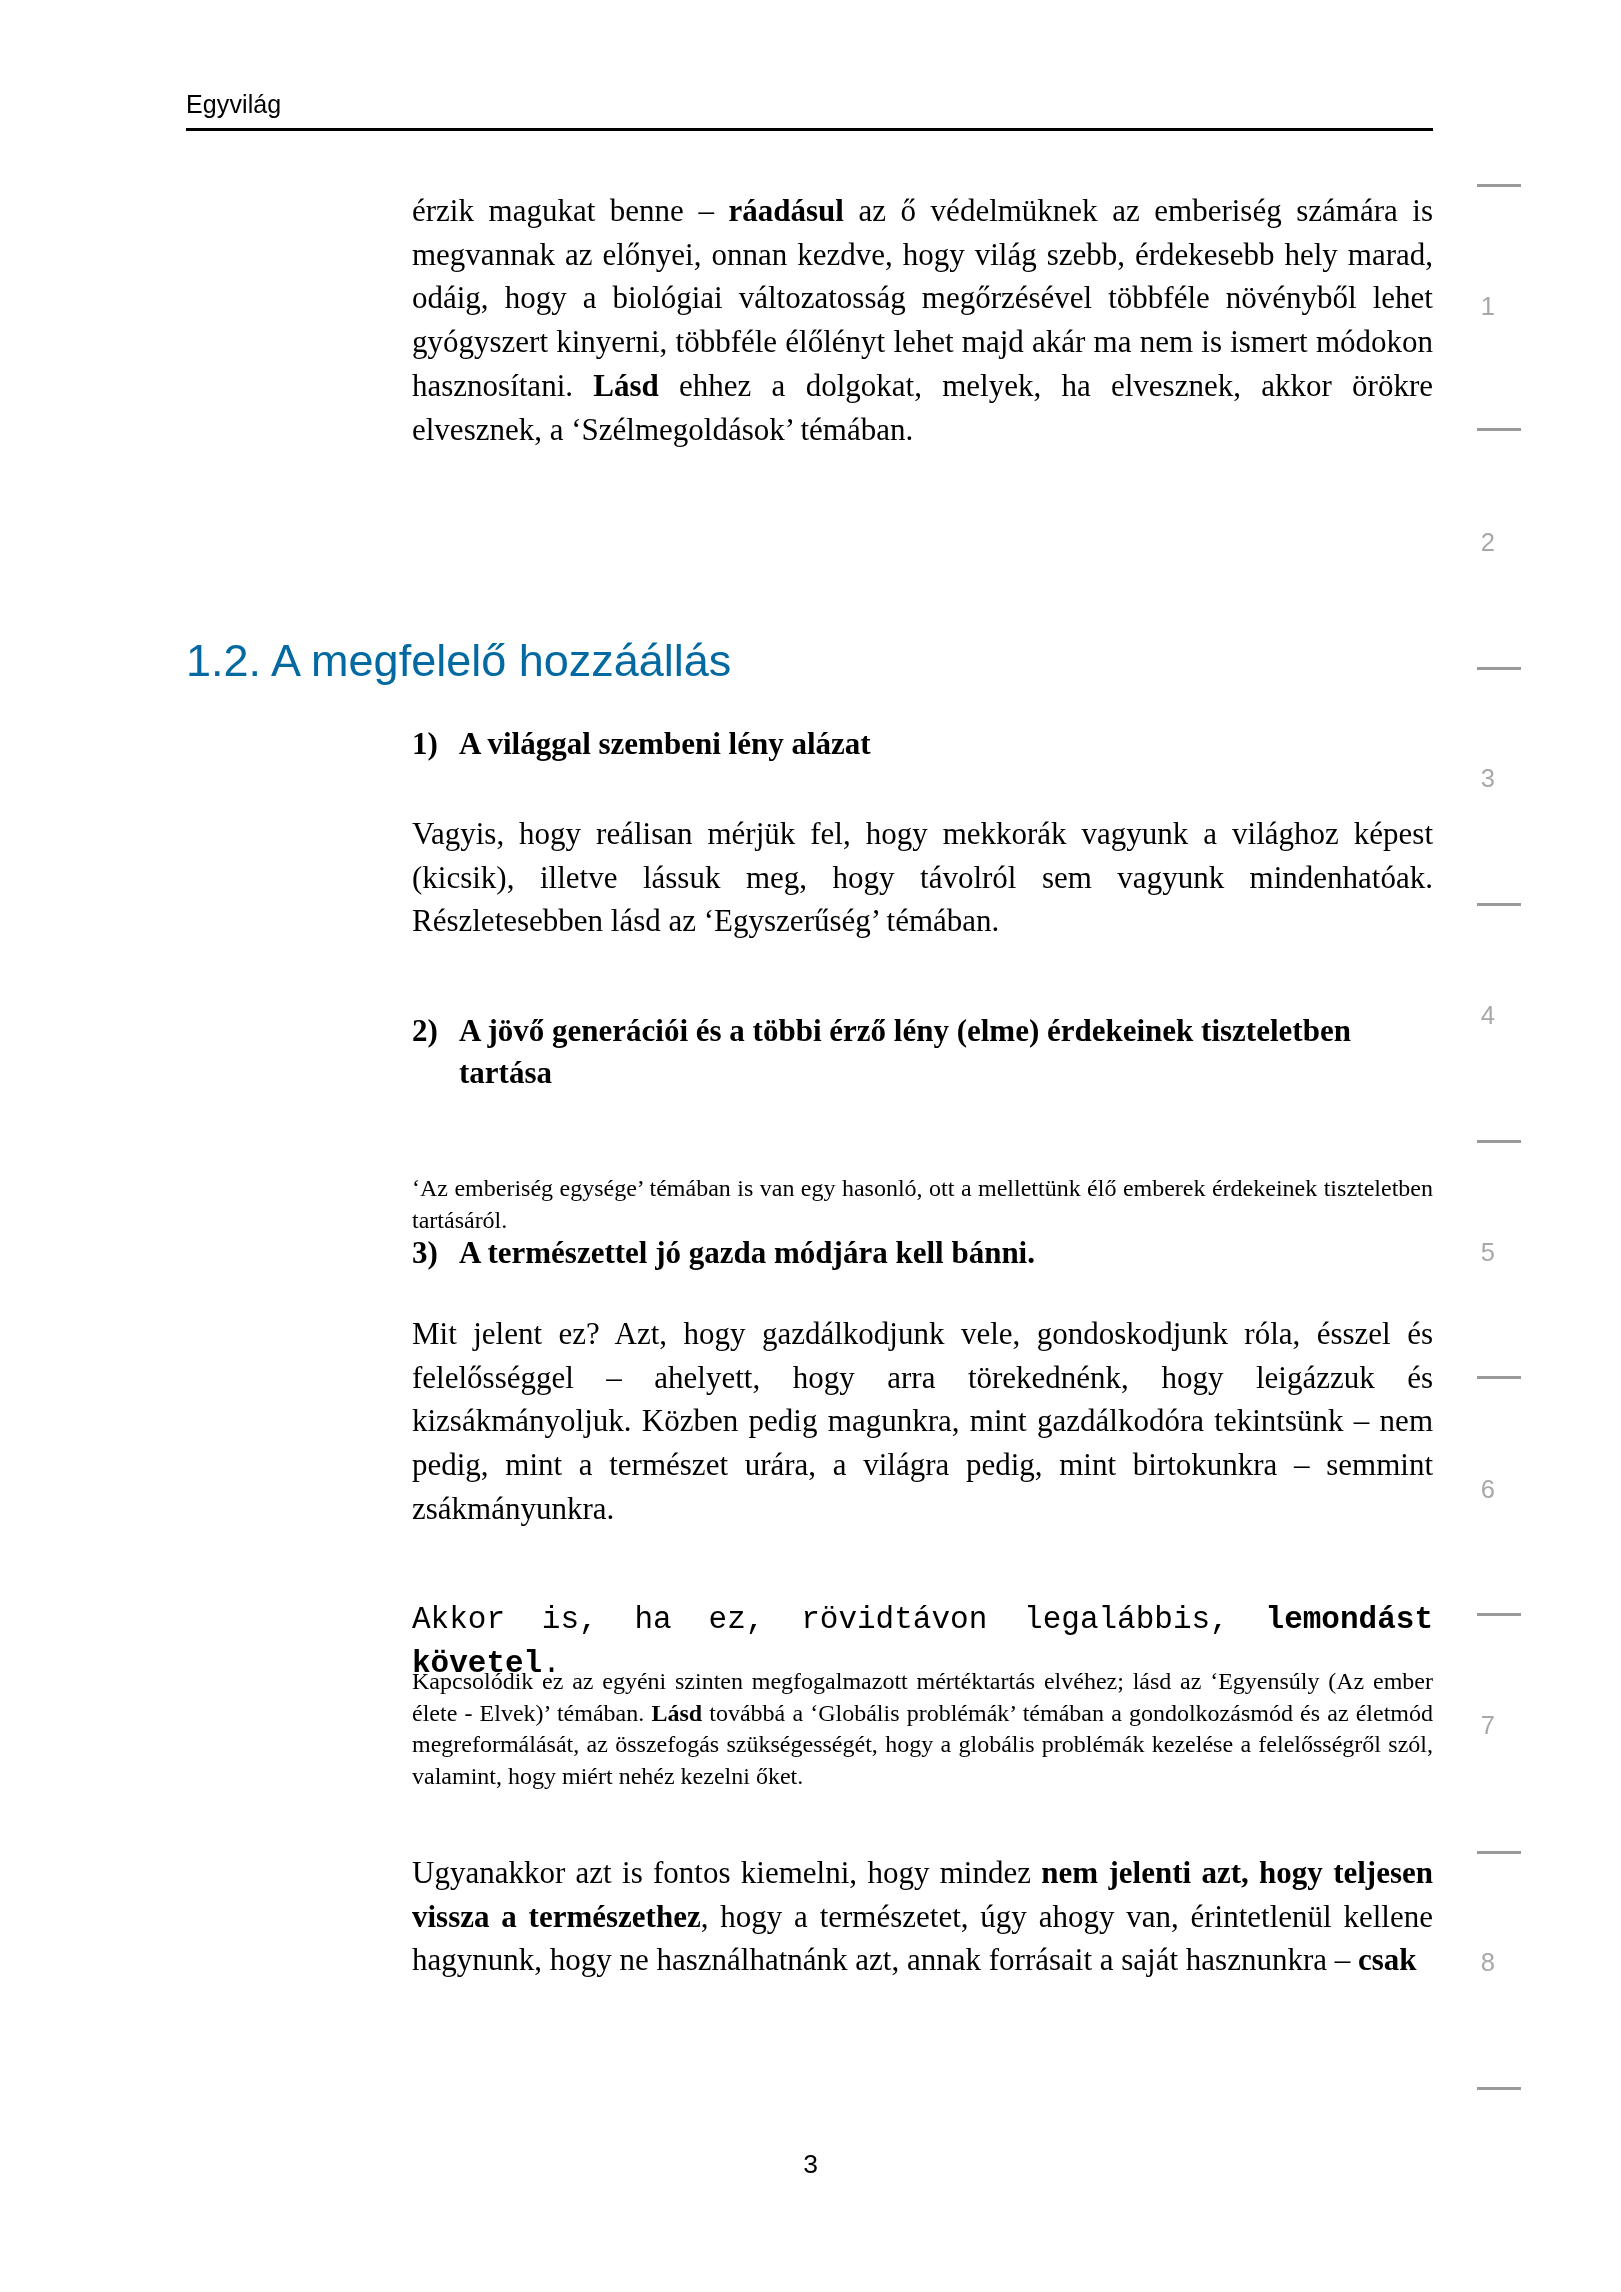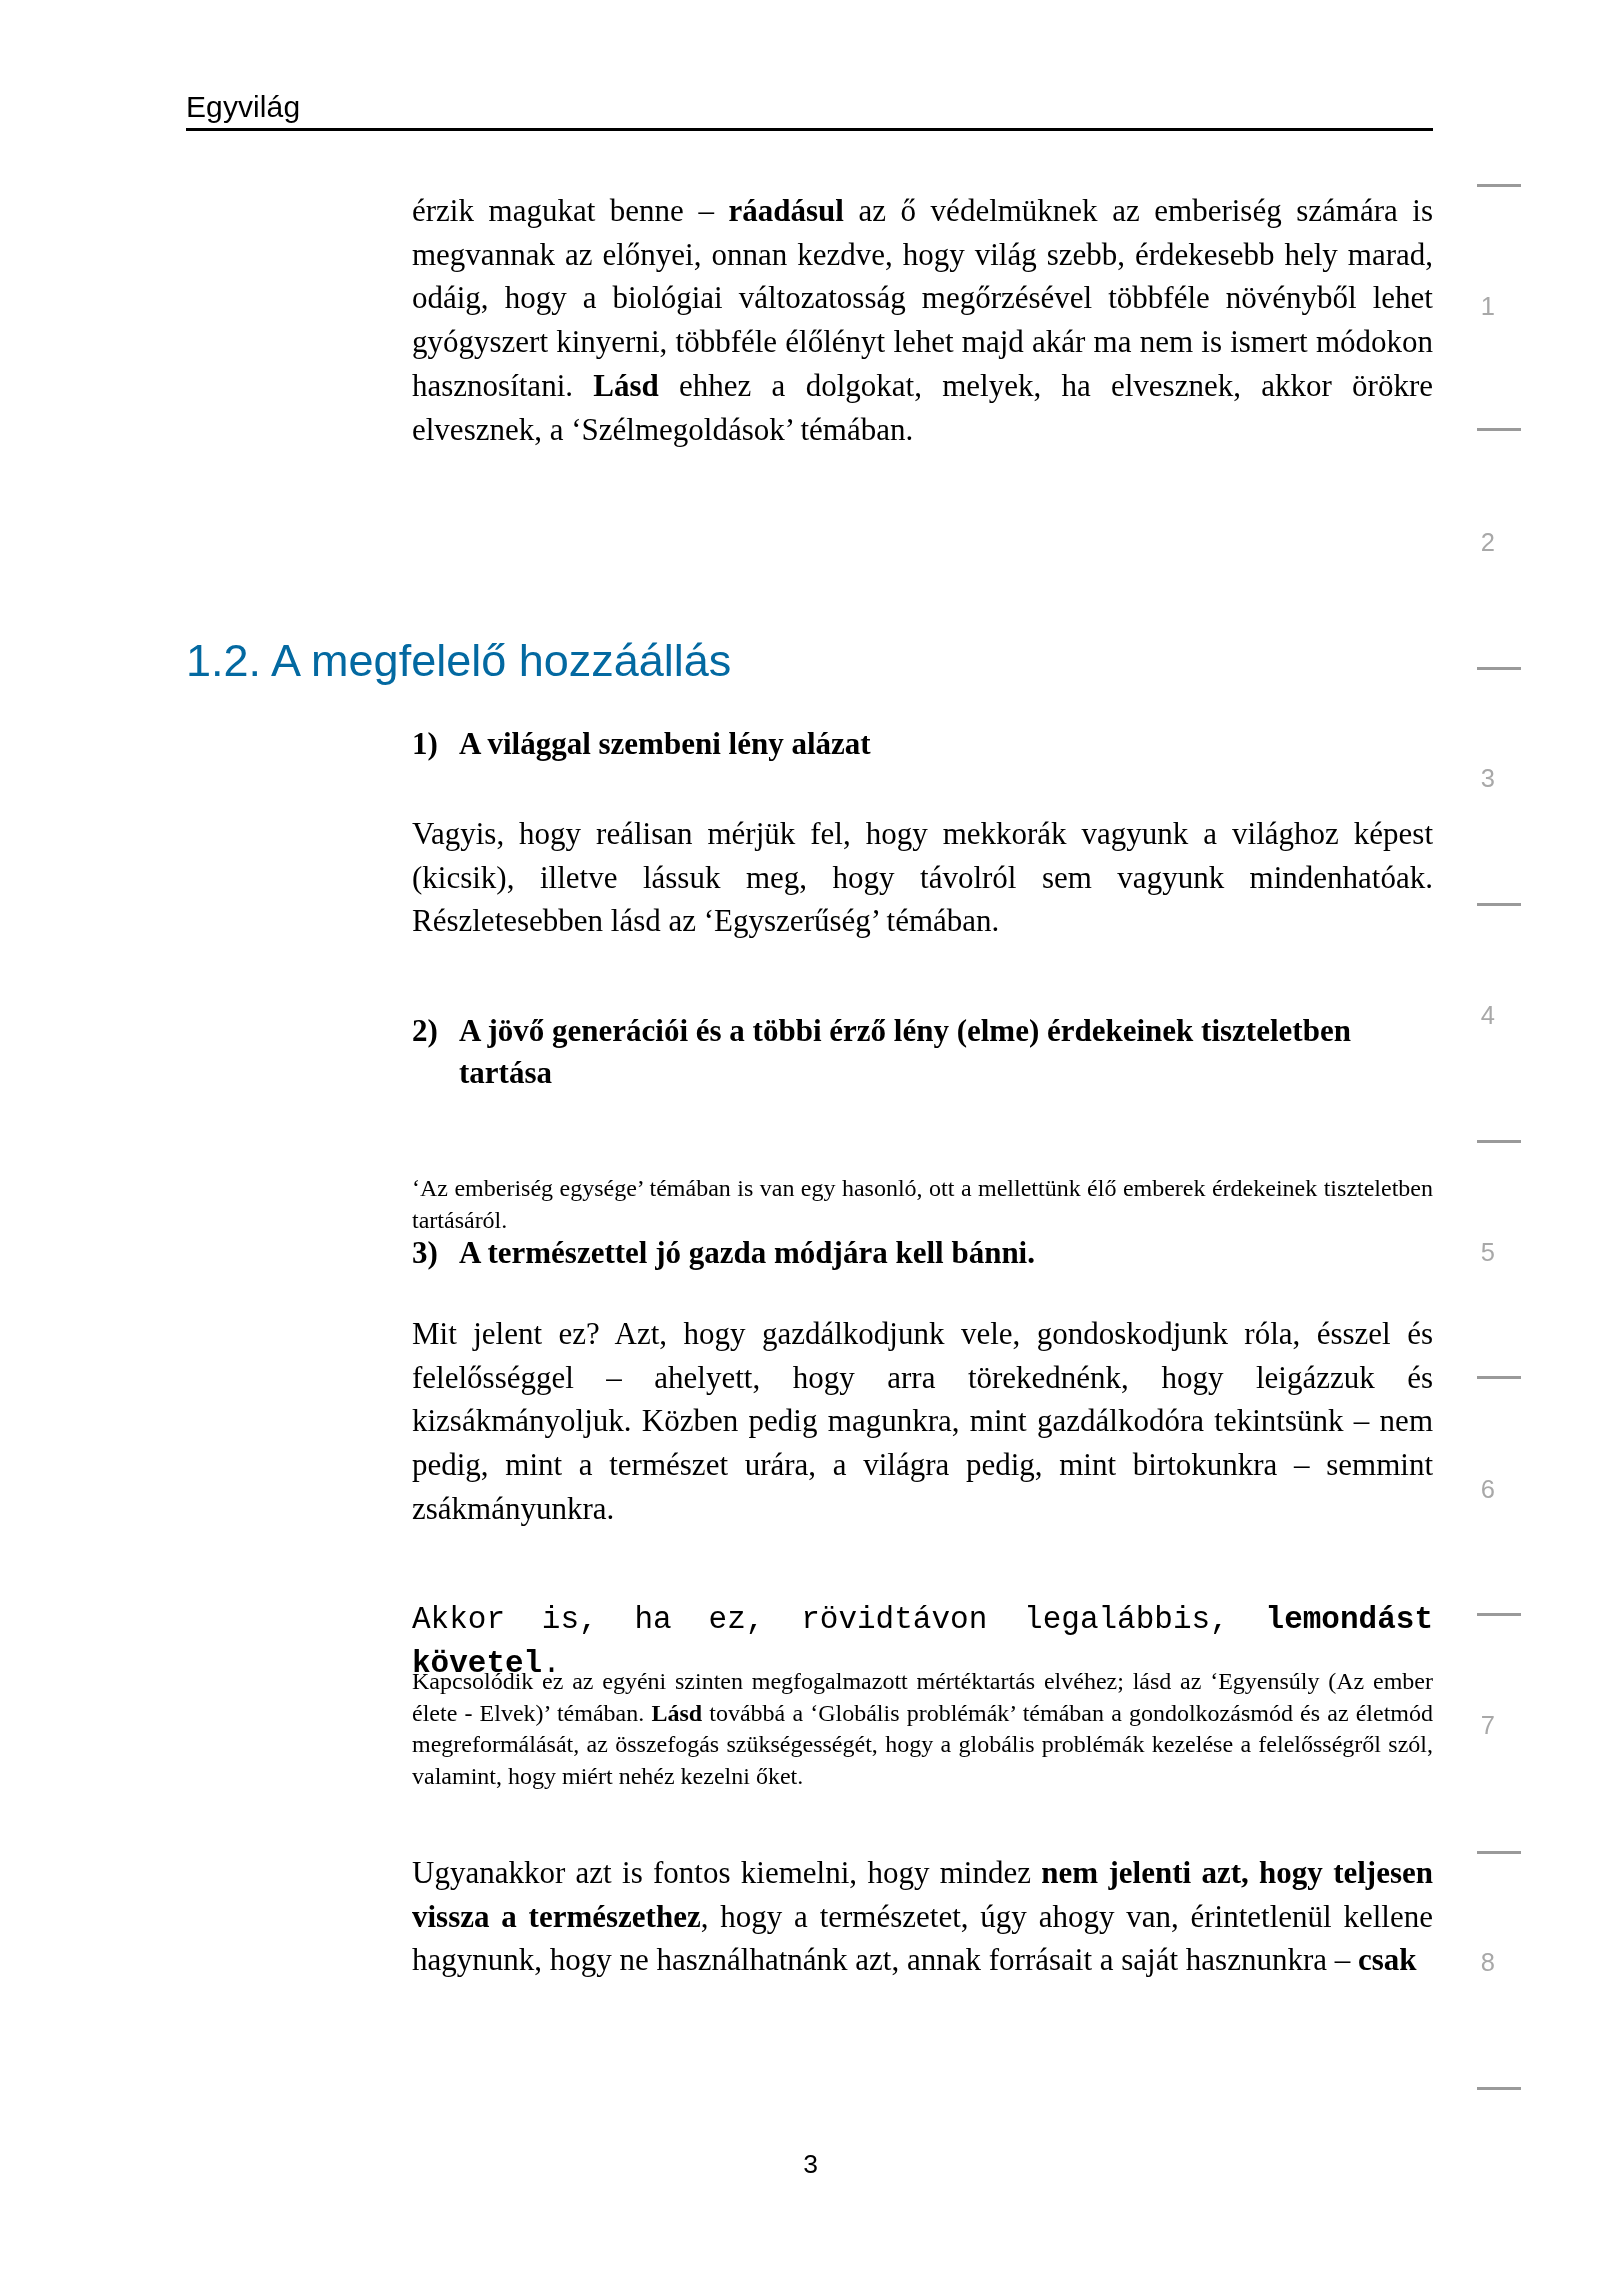--- a/index.html
+++ b/index.html
@@ -21,21 +21,21 @@
   
   .running-header {
     position: absolute;
     left: 186px;
     top: 90px;
     width: 1247px;
     display: flex;
     justify-content: space-between;
     align-items: baseline;
     font-family: "Liberation Sans", "DejaVu Sans", sans-serif;
-    font-size: 30px;
+    font-size: 25px;
     letter-spacing: 0.1px;
     color: #000;
   }
   .header-rule {
     position: absolute;
     left: 186px;
     top: 128px;
     width: 1247px;
     height: 2.9px;
     background: #000;

